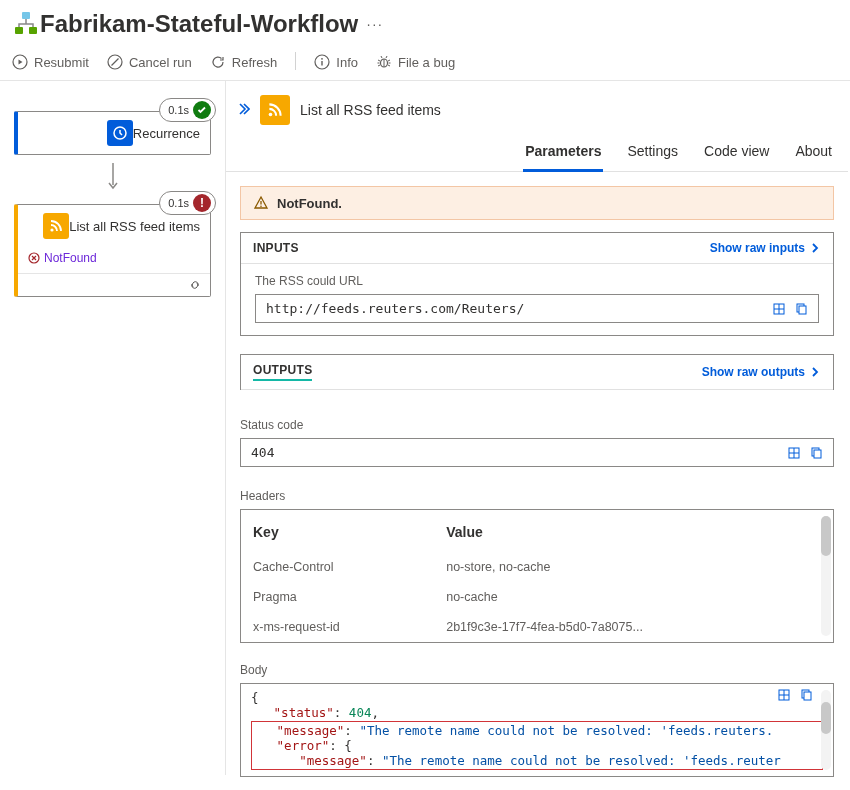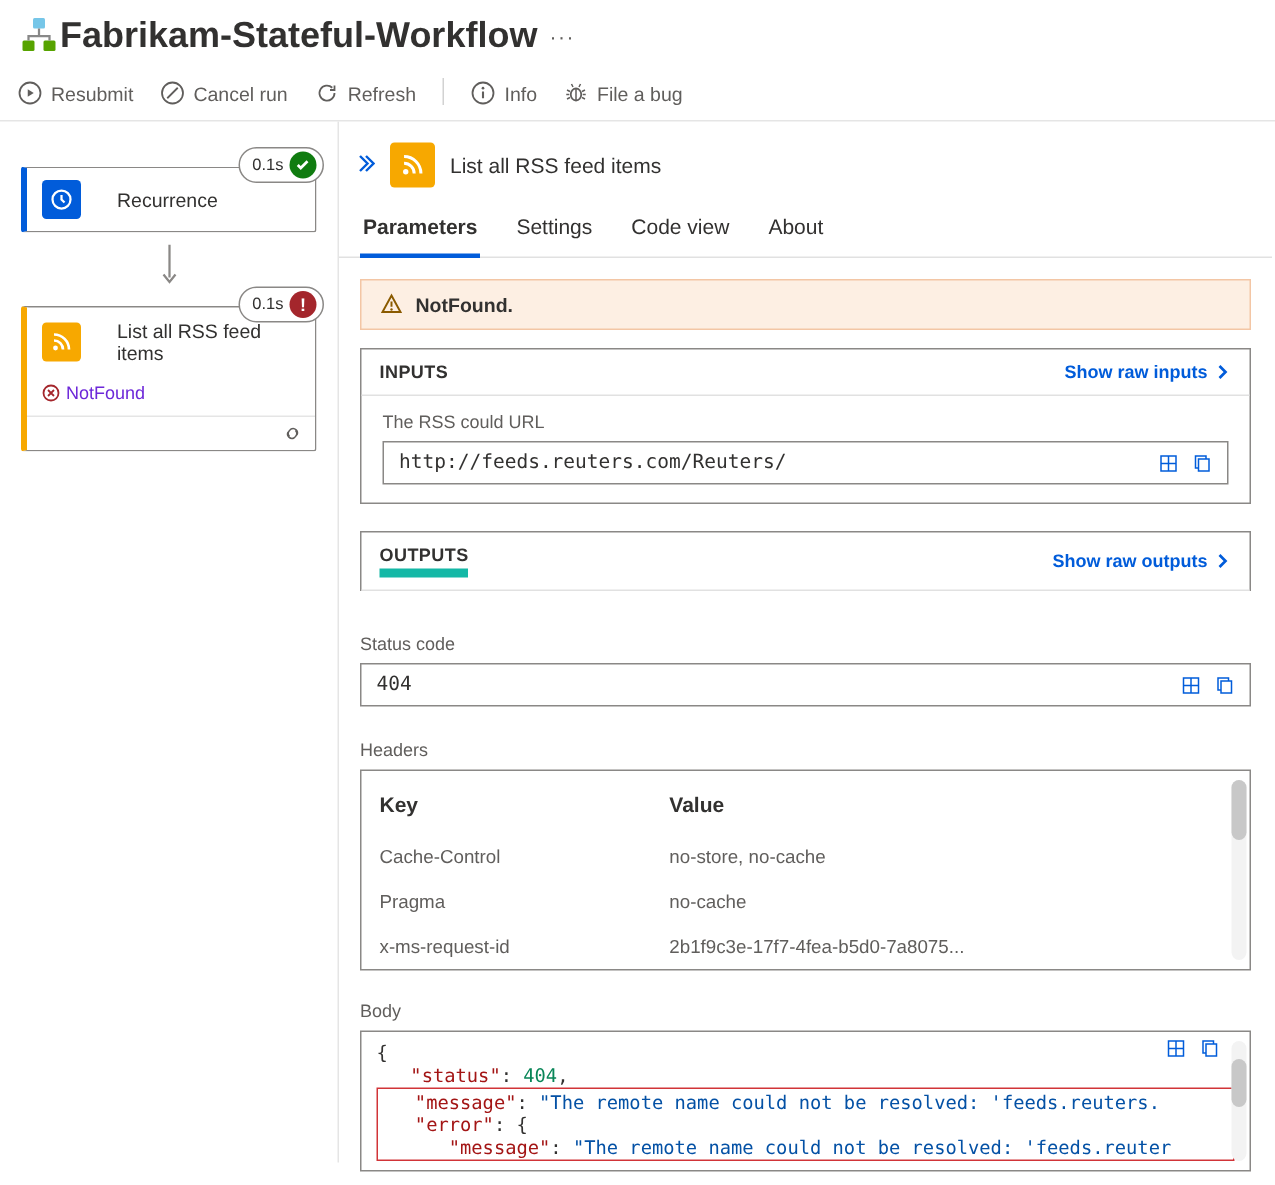--- a/index.html
+++ b/index.html
@@ -19,49 +19,49 @@
     
     
     .main { display: flex; height: calc(100% - 96px); }
     .left-pane { width: 226px; border-right: 1px solid #e5e5e5; padding: 18px 14px; position: relative; }
     .right-pane { flex: 1; padding: 0 2px 0 0; }
     
     
     .wf-card { position: relative; border: 1px solid #8a8886; border-radius: 2px; background: #fff; margin-bottom: 18px; }
     .wf-card.sel { border-left: 4px solid #015cda; }
     .wf-card.err { border-left: 4px solid #f7a800; }
-    .wf-card-head { display: flex; align-items: center; gap: 24px; padding: 8px 10px; }
+    .wf-card-head { display: flex; align-items: center; gap: 0; padding: 8px 10px; justify-content: flex-end; }
     .wf-icon { width: 26px; height: 26px; border-radius: 3px; display: flex; align-items: center; justify-content: center; flex-shrink: 0; }
     .wf-icon.blue { background: #015cda; }
     .wf-icon.orange { background: #f7a800; }
     .wf-label { font-size: 13px; }
     .wf-error { padding: 4px 10px 8px 10px; color: #6d28d9; font-size: 12px; display: flex; align-items: center; gap: 4px; }
     .wf-footer { border-top: 1px solid #e5e5e5; padding: 4px 8px; display: flex; justify-content: flex-end; }
     .badge { position: absolute; top: -14px; right: -6px; display: flex; align-items: center; gap: 4px; background: #fff; border: 1px solid #8a8886; border-radius: 12px; padding: 2px 4px 2px 8px; font-size: 11px; z-index: 2; }
     .badge-dot { width: 18px; height: 18px; border-radius: 50%; display: flex; align-items: center; justify-content: center; }
     .badge-dot.green { background: #107c10; }
     .badge-dot.red { background: #a4262c; color: #fff; font-weight: 700; font-size: 12px; }
     .arrow-down { text-align: center; color: #8a8886; margin: -10px 0 10px 0; }
     
     
     .detail-head { display: flex; align-items: center; gap: 10px; padding: 14px 14px 12px 10px; }
     .chev-collapse { color: #015cda; cursor: pointer; }
     .detail-title { font-size: 14px; font-weight: 400; }
     
-    .tabs { display: flex; gap: 22px; padding: 0 14px; border-bottom: 1px solid #e1e1e1; }
+    .tabs { display: flex; gap: 22px; padding: 0 14px; border-bottom: 1px solid #e1e1e1; justify-content: flex-end; }
     .tab { padding: 6px 2px 10px 2px; cursor: pointer; font-size: 14px; color: #323130; }
     .tab.active { font-weight: 600; border-bottom: 3px solid #015cda; margin-bottom: -1px; }
     
     .alert-banner { background: #fdefe3; border: 1px solid #f3c6a5; margin: 14px 14px 12px 14px; padding: 8px 12px; display: flex; align-items: center; gap: 8px; font-size: 13px; }
     
     .section { margin: 0 14px 18px 14px; border: 1px solid #8a8886; }
     .section-head { display: flex; justify-content: space-between; align-items: center; padding: 8px 12px; font-size: 12px; font-weight: 700; border-bottom: 1px solid #e1e1e1; }
     .section-head .link { color: #015cda; display: inline-flex; align-items: center; gap: 4px; cursor: pointer; }
     .section-head .title { letter-spacing: 0.3px; }
-    .underline-red { border-bottom: 6px solid #14b8a6; padding-bottom: 2px; display: inline-block; }
+    .underline-red { border-bottom: 2px solid #14b8a6; padding-bottom: 2px; display: inline-block; }
     
     .field-label { font-size: 12px; color: #605e5c; padding: 10px 14px 6px 14px; }
     .field-box { margin: 0 14px 12px 14px; border: 1px solid #8a8886; padding: 6px 10px; display: flex; align-items: center; justify-content: space-between; font-family: Consolas, monospace; font-size: 13px; }
     .field-actions { display: flex; gap: 8px; }
     .field-actions svg { cursor: pointer; }
     
     .headers-box { margin: 0 14px 10px 14px; border: 1px solid #8a8886; position: relative; padding-right: 14px; }
     .headers-table { width: 100%; border-collapse: collapse; }
     .headers-table th { text-align: left; font-weight: 600; padding: 14px 12px 12px 12px; font-size: 14px; }
     .headers-table td { padding: 8px 12px; font-size: 12.5px; color: #605e5c; }

